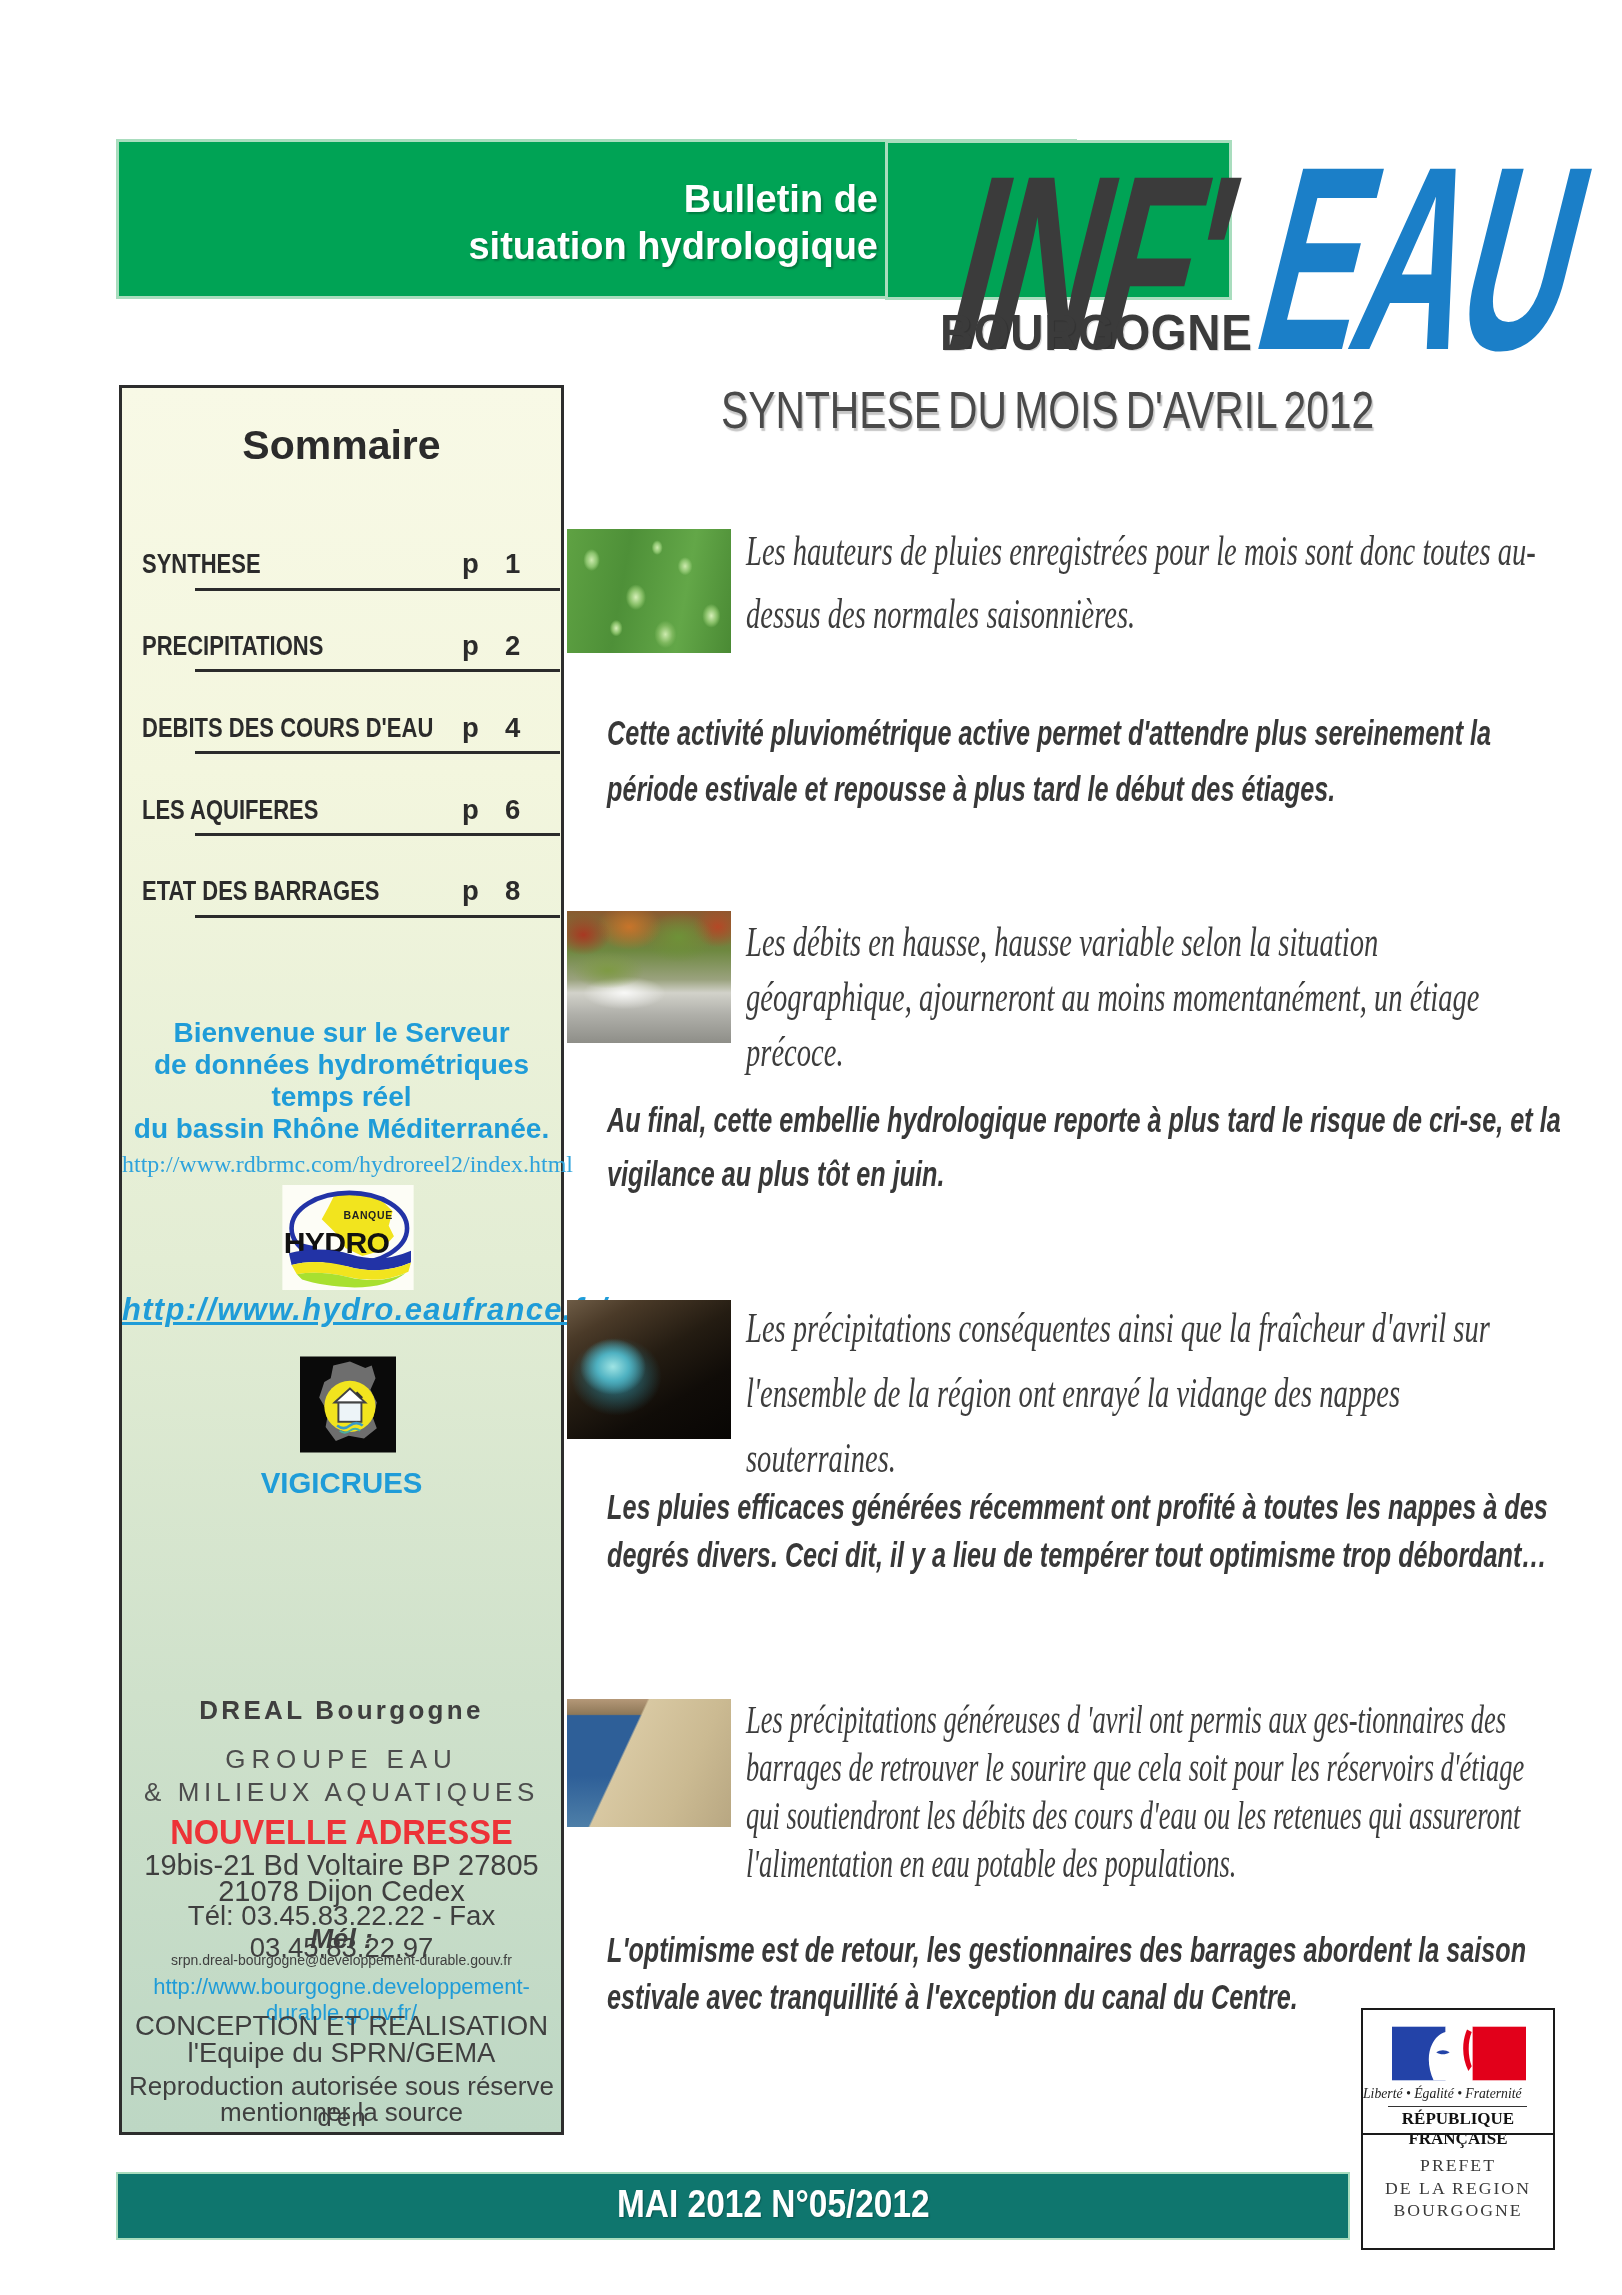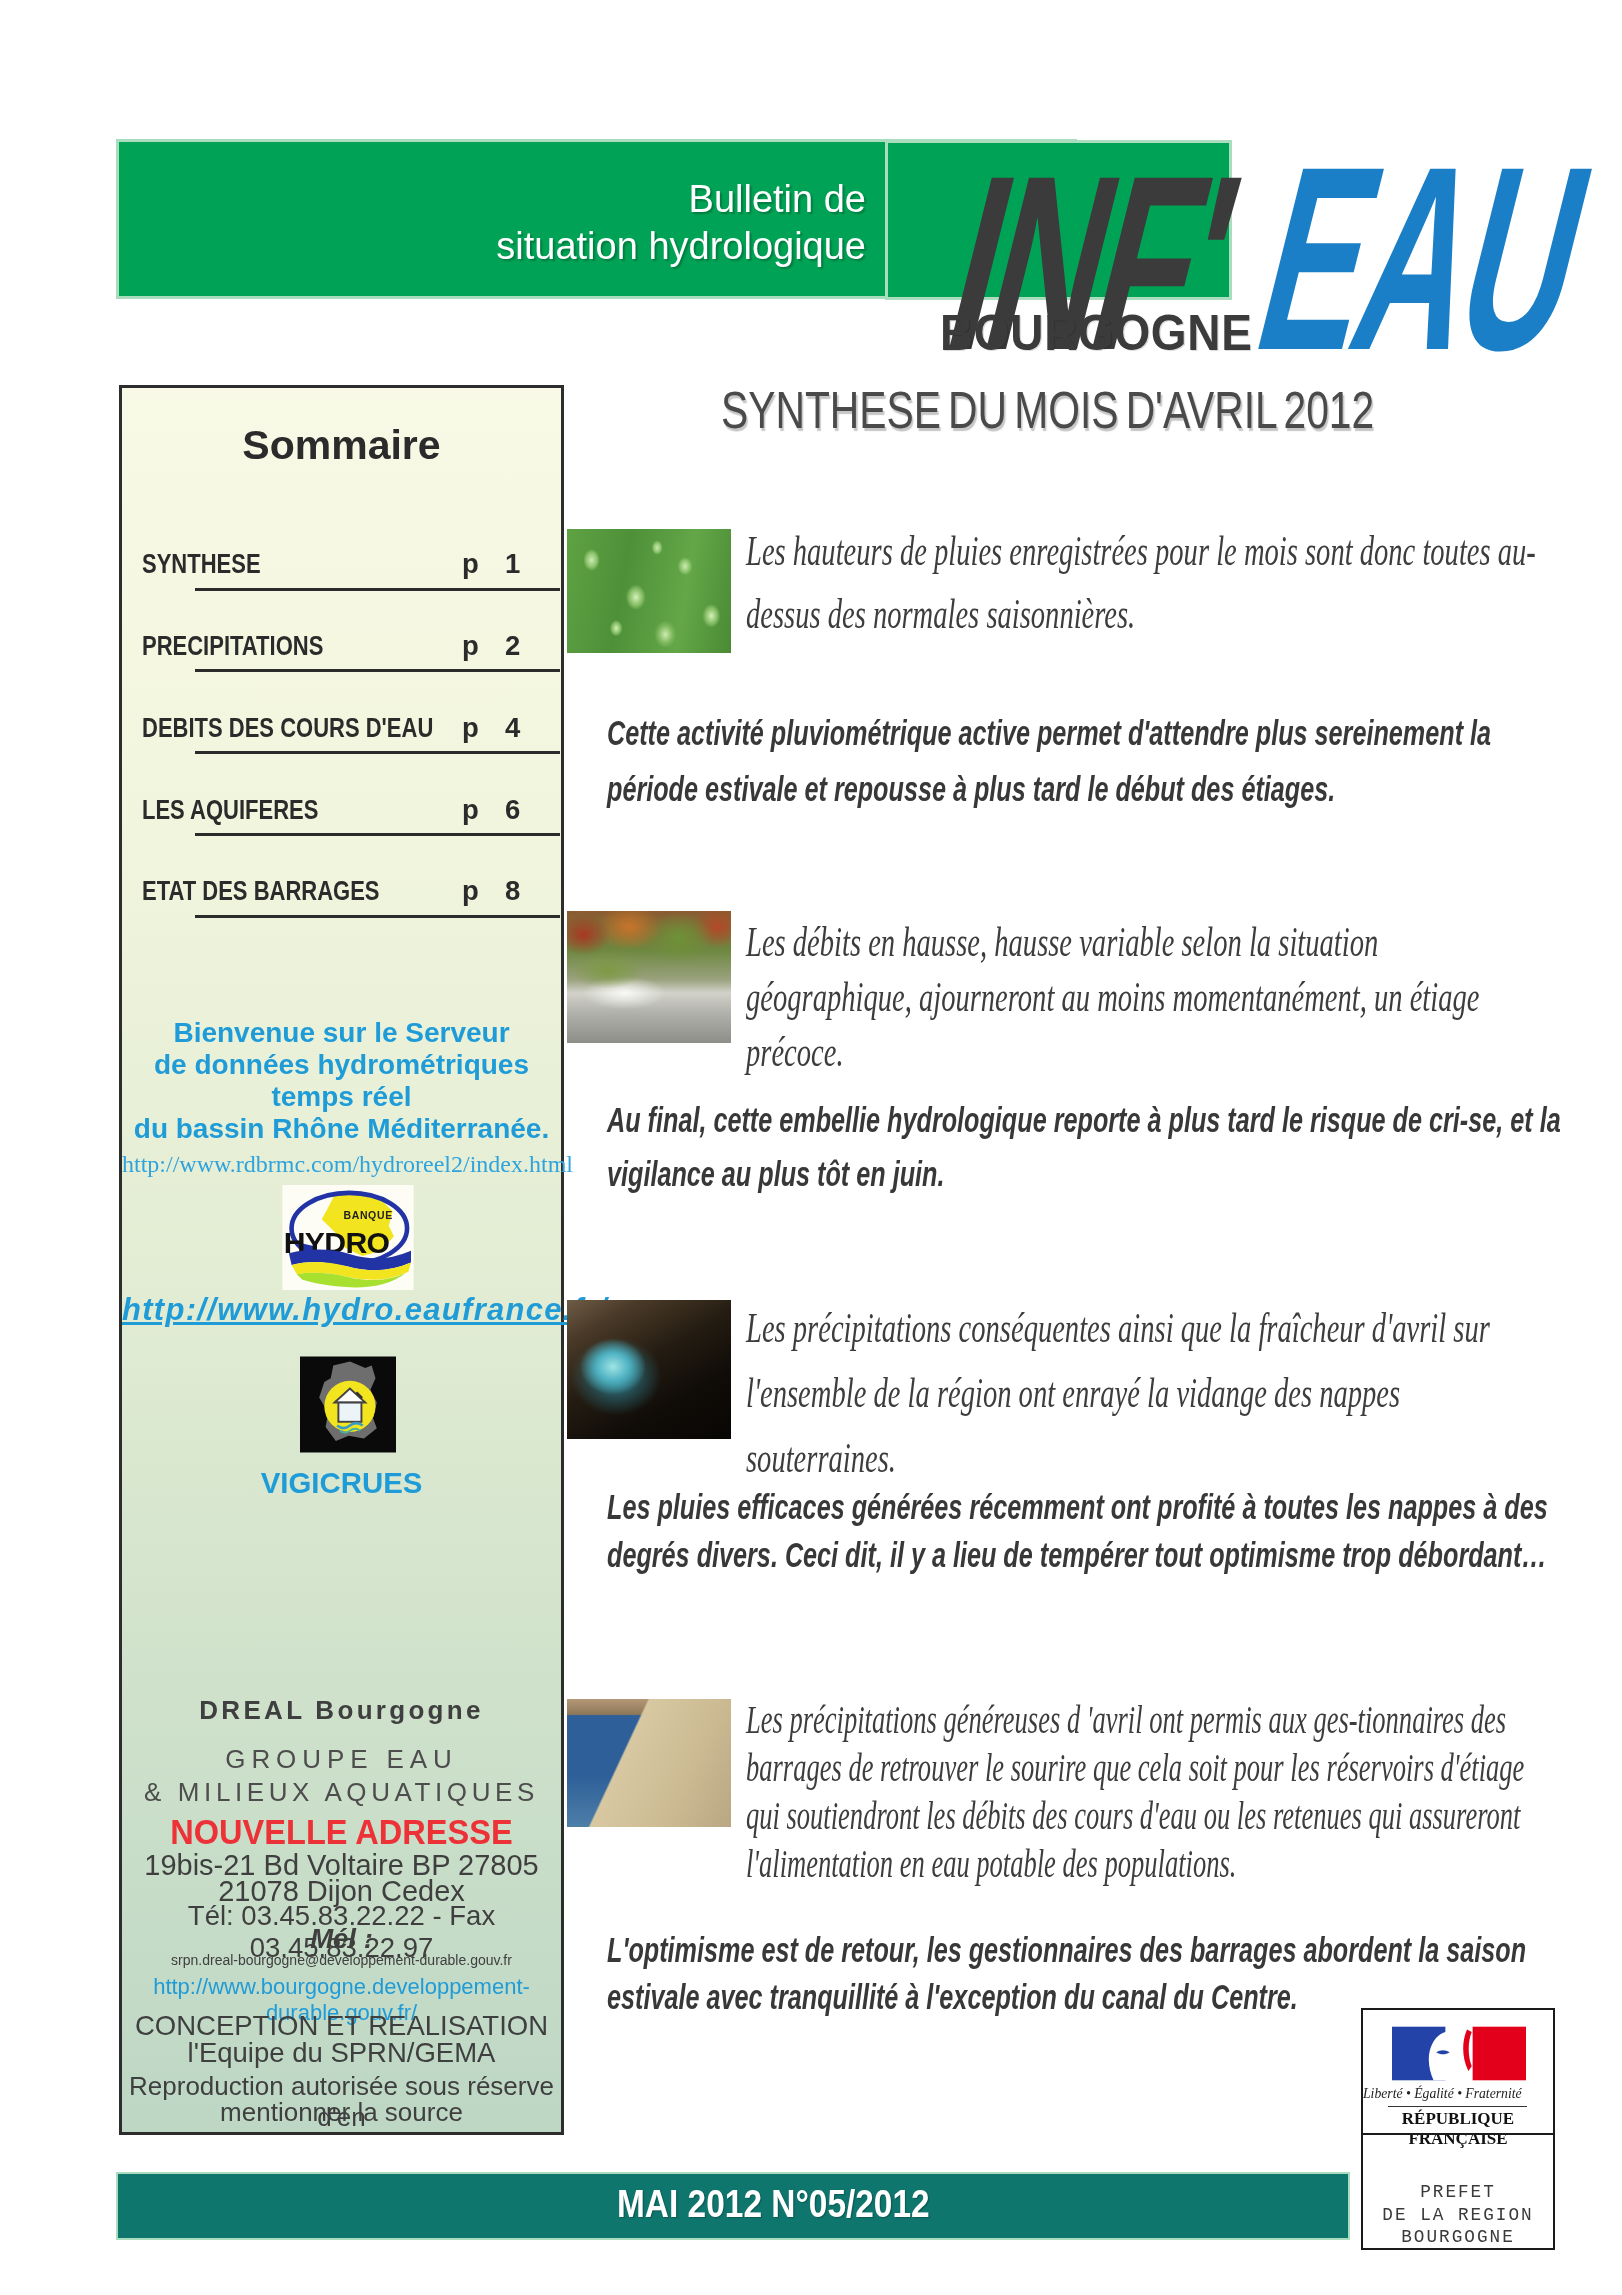--- a/index.html
+++ b/index.html
@@ -4,22 +4,22 @@
 <style>
   * { margin:0; padding:0; box-sizing:border-box; }
   html,body { background:#ffffff; }
   body { font-family:"Liberation Sans", sans-serif; }
   #page { position:relative; width:1622px; height:2295px; background:#fff; overflow:hidden; }
   .abs { position:absolute; }
 
   
   .top-banner { left:116px; top:139px; width:961px; height:160px;
     background:#00A355; border:3.3px solid #A9DDBE; }
-  .banner-text { position:absolute; top:34px; right:208px; text-align:right;
-    color:#fff; font-weight:normal; font-size:38px; line-height:47px;
+  .banner-text { position:absolute; top:34px; right:196px; text-align:right;
+    color:#fff; font-weight:bold; font-size:38px; line-height:47px;
     text-shadow:2px 2px 2px rgba(0,0,0,.25); }
 
   .logo-square { left:885px; top:140px; width:347px; height:160px;
     background:#00A355; border:3.3px solid #A9DDBE; }
   .logo-inf { left:929px; top:139px; font-size:249px; line-height:249px; font-weight:bold;
     color:#3B3B3B; transform:skewX(-14deg) scaleX(0.62); transform-origin:left bottom;
     letter-spacing:-9.2px; white-space:nowrap; }
   .logo-eau { left:1238px; top:128px; font-size:262px; line-height:262px; font-weight:bold;
     color:#1B7FC8; transform:skewX(-14deg) scaleX(0.57); transform-origin:left bottom;
     letter-spacing:-6.5px; white-space:nowrap; }
@@ -124,22 +124,22 @@
   .prefet-box { left:1361px; top:2008px; width:194px; height:242px; border:2.6px solid #1A1A1A; background:#fff; }
   .prefet-box .abs { position:absolute; }
   .flag-svg { left:29px; top:15.7px; width:134px; height:55px; }
   .motto { top:76px; width:100%; text-align:left; font-family:"Liberation Serif",serif;
     font-style:italic; font-size:13.7px; color:#222; }
   .motto-line { left:25px; top:96px; width:139px; height:1.3px; background:#333; }
   .republic { top:99px; width:100%; text-align:center; font-family:"Liberation Serif",serif;
     font-weight:bold; font-size:17px; color:#111; }
   .prefet-divider { top:123px; left:0; width:100%; height:2px; background:#1A1A1A; }
   .prefet-l1 { top:145px; } .prefet-l2 { top:168px; } .prefet-l3 { top:190px; }
-  .prefet-line { width:100%; text-align:center; font-family:Liberation Mono, monospace;
-    font-size:17.7px; letter-spacing:2px; color:#3A3A3A;margin-top:27px; }
+  .prefet-line { width:100%; text-align:center; font-family:Liberation Serif, serif;
+    font-size:17.7px; letter-spacing:2px; color:#3A3A3A; }
 </style>
 </head>
 <body>
 
 <div id="page">
 
   <div class="abs top-banner">
     <div class="banner-text">
       <div>Bulletin de</div>
       <div>situation hydrologique</div>

